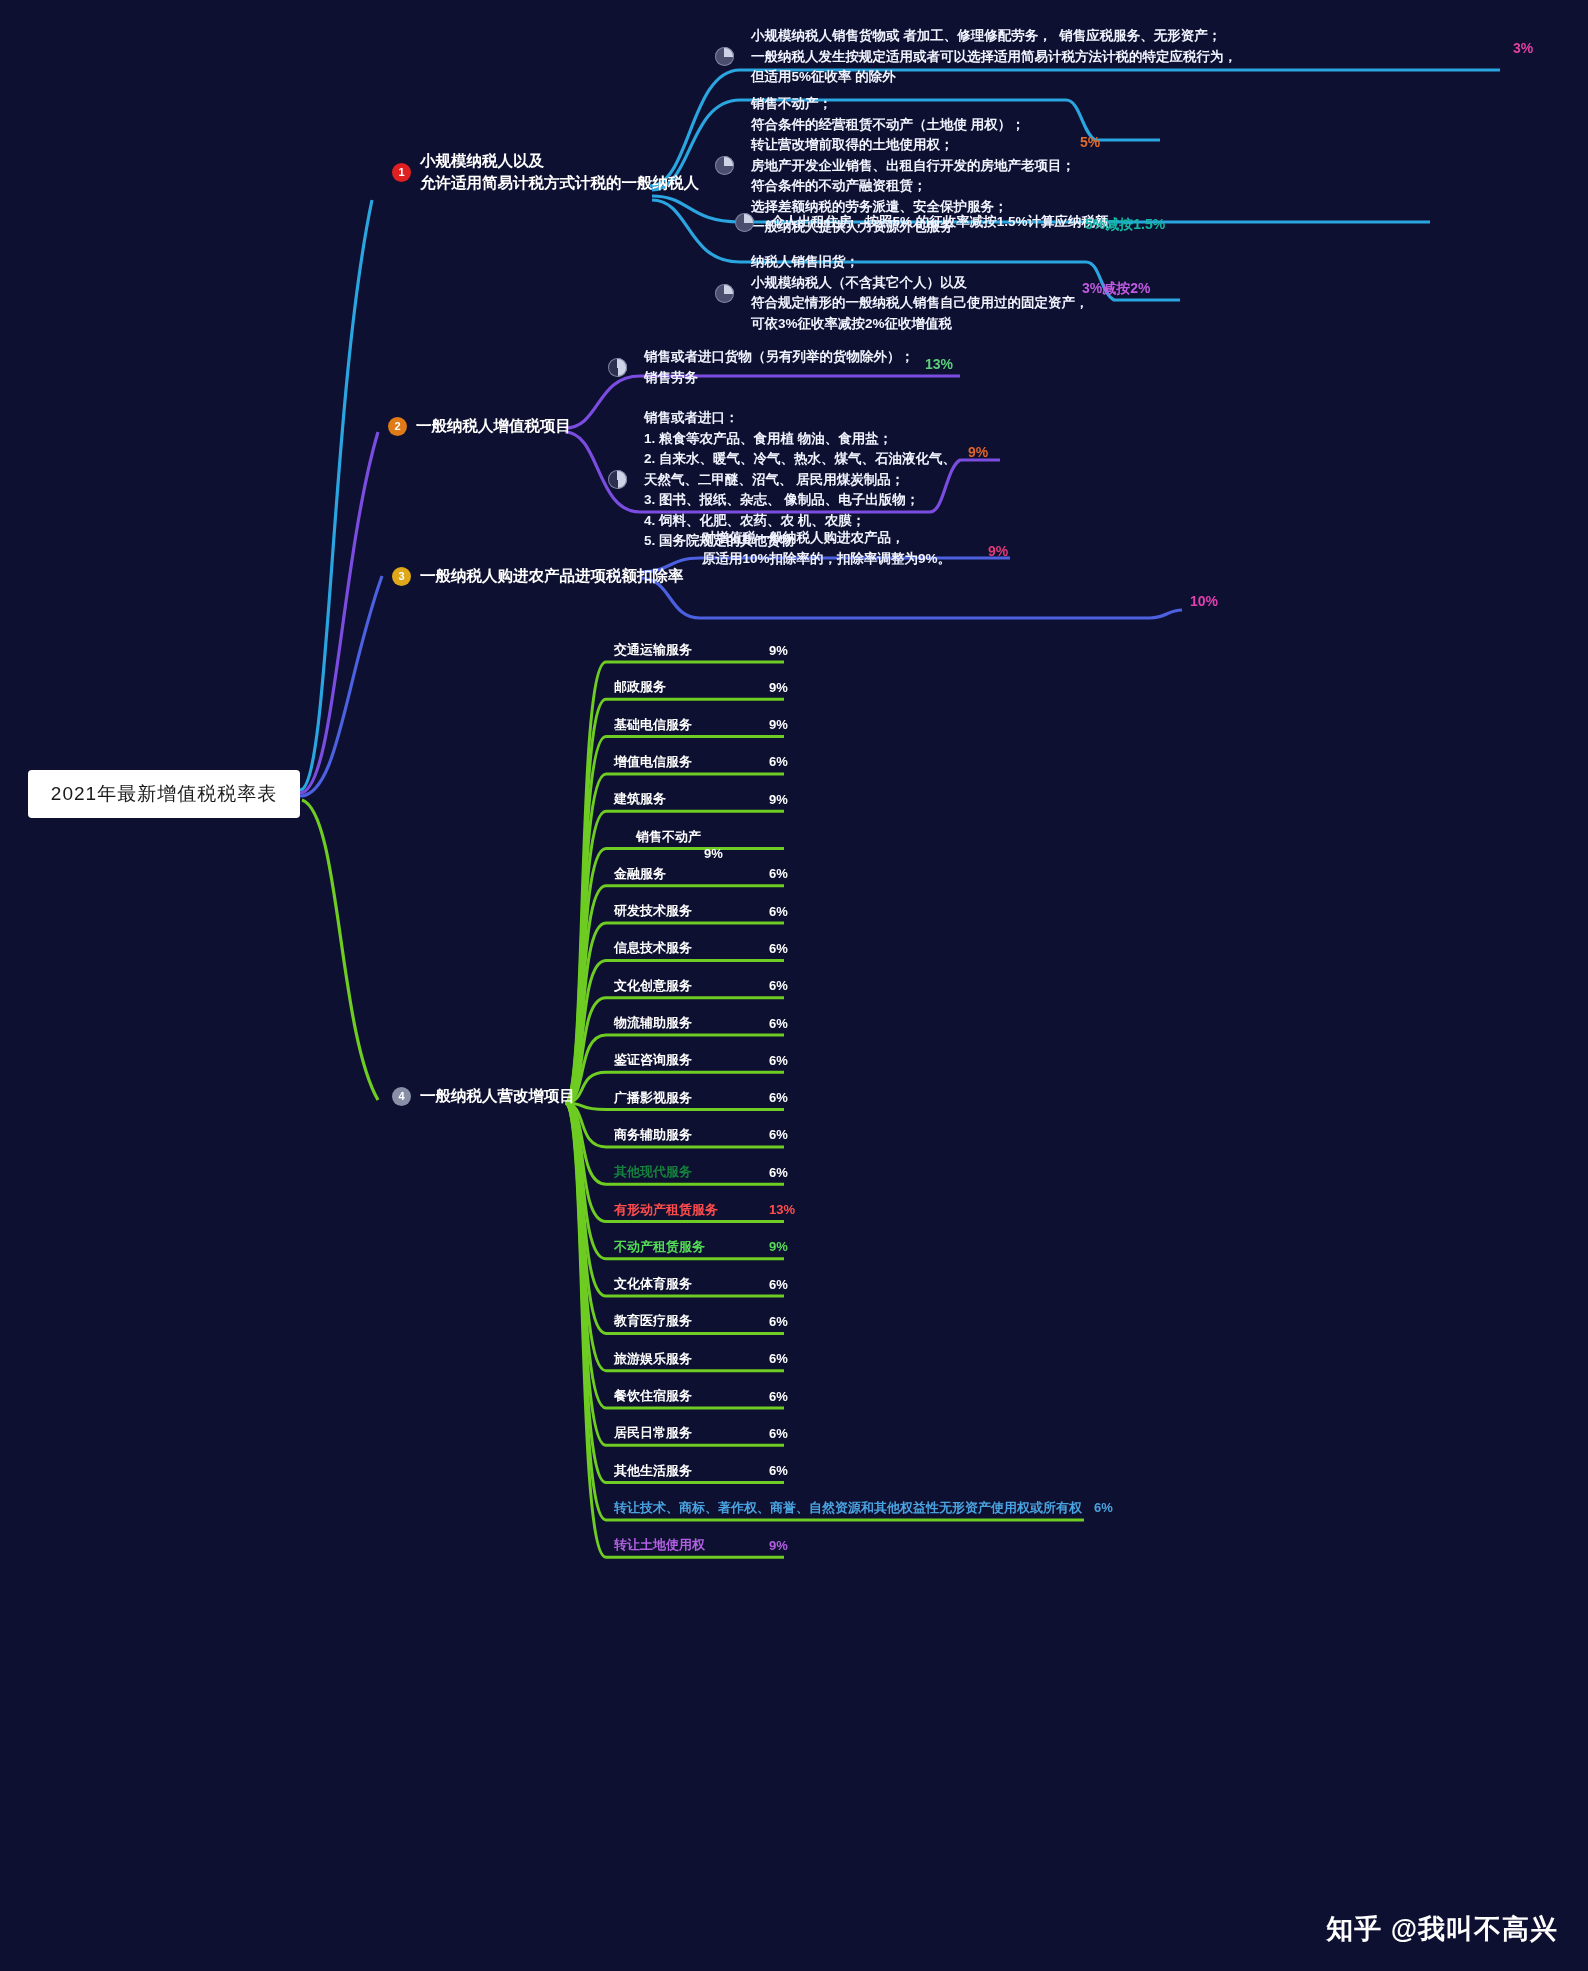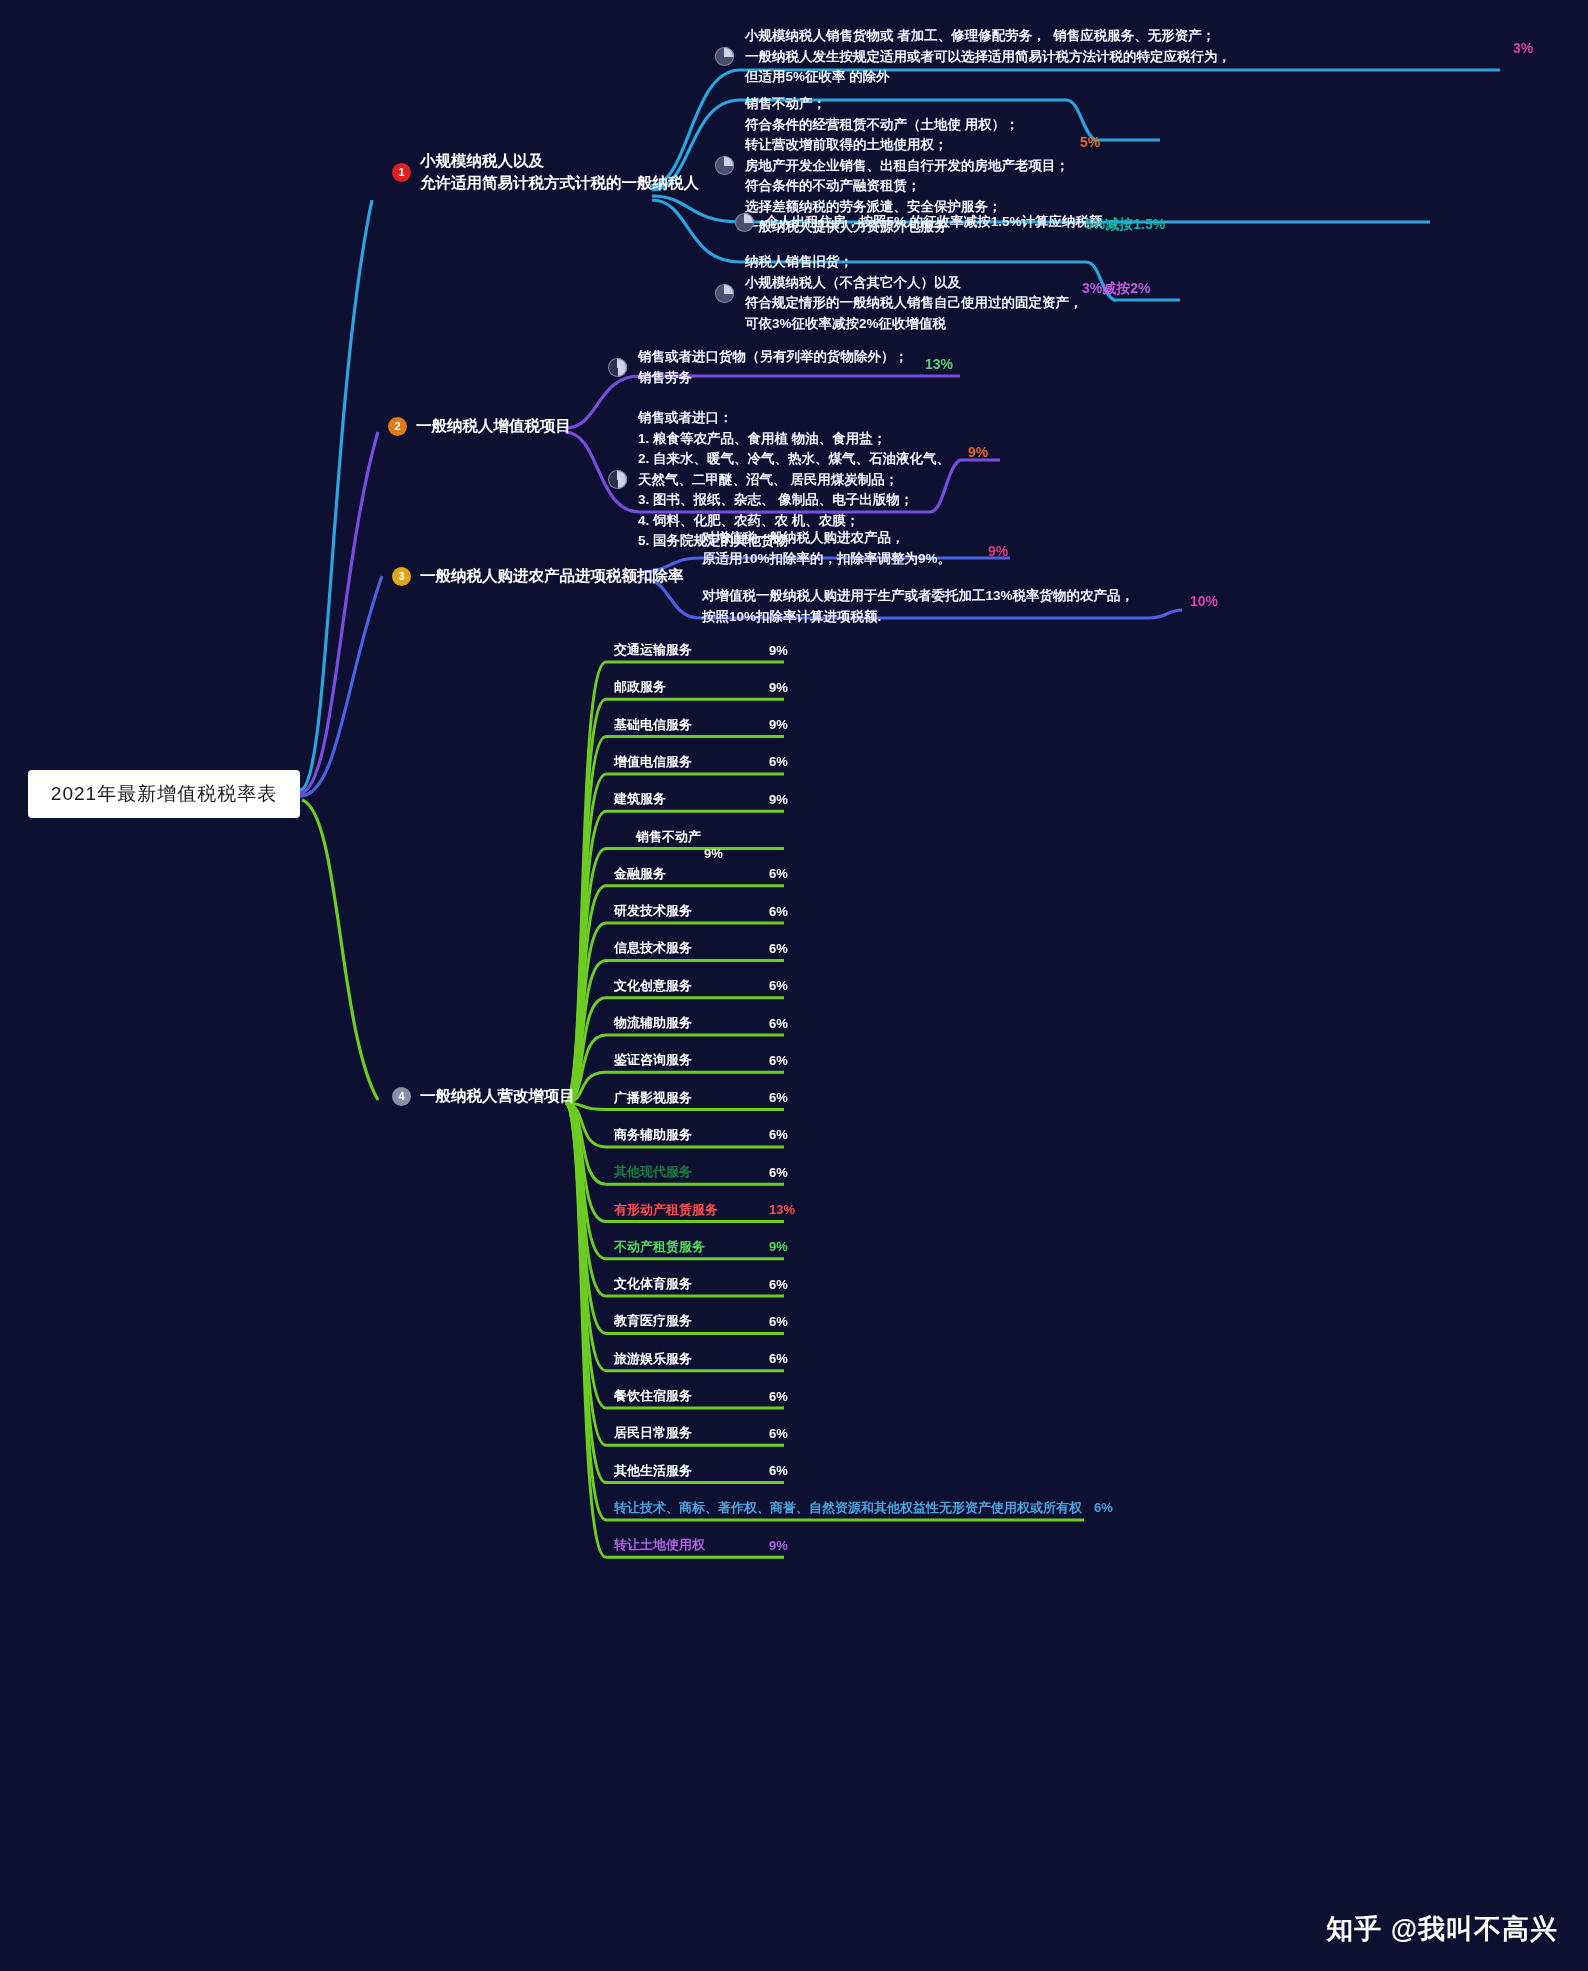--- a/index.html
+++ b/index.html
@@ -25,21 +25,21 @@
   
   .lvl1{display:flex;align-items:center;gap:9px;font-size:15.5px;font-weight:bold;color:#ffffff;}
   .badge{
     width:19px;height:19px;border-radius:50%;
     display:flex;align-items:center;justify-content:center;
     font-size:11px;font-weight:bold;color:#fff;flex:0 0 auto;
   }
   .lvl1 .lab{line-height:1.45;}
 
   
-  .leafblock{display:flex;align-items:center;gap:11px;}
+  .leafblock{display:flex;align-items:center;gap:17px;}
   .pie{width:19px;height:19px;border-radius:50%;flex:0 0 auto;
        background:conic-gradient(#cfd3e6 0deg 92deg,#4a4f6e 92deg 360deg);
        box-shadow:inset 0 0 0 1px #7d82a0;}
   .pie.half{background:conic-gradient(#cfd3e6 0deg 180deg,#2b2f50 180deg 360deg);}
   .leaftext{font-size:13.5px;font-weight:bold;color:#f1f3ff;line-height:1.52;}
 
   
   .pct{position:absolute;font-size:14px;font-weight:bold;}
 
   
@@ -188,24 +188,20 @@
     <span class="badge" style="background:#e0a818">3</span>
     <span class="lab txt">一般纳税人购进农产品进项税额扣除率</span>
   </div>
 
   <div class="node" style="left:702px;top:528px;width:450px;">
     <span class="leaftext txt">对增值税一般纳税人购进农产品，
 原适用10%扣除率的，扣除率调整为9%。</span>
   </div>
   <div class="pct" style="left:988px;top:543px;color:#e03a7a">9%</div>
 
-  <div class="node" style="left:702px;top:586px;width:620px;">
-    <span class="leaftext txt">对增值税一般纳税人购进用于生产或者委托加工13%税率货物的农产品，
-按照10%扣除率计算进项税额.</span>
-  </div>
   <div class="pct" style="left:1190px;top:593px;color:#e040b0">10%</div>
 
   <div class="node lvl1" style="left:392px;top:1085px;width:250px;">
     <span class="badge" style="background:#8a8fa8">4</span>
     <span class="lab txt">一般纳税人营改增项目</span>
   </div>
 
   <div id="service-list">
       <div class="r4item" style="left: 614px; top: 641px;">
         <span class="r4label" style="color: rgb(255, 255, 255);">交通运输服务</span>

